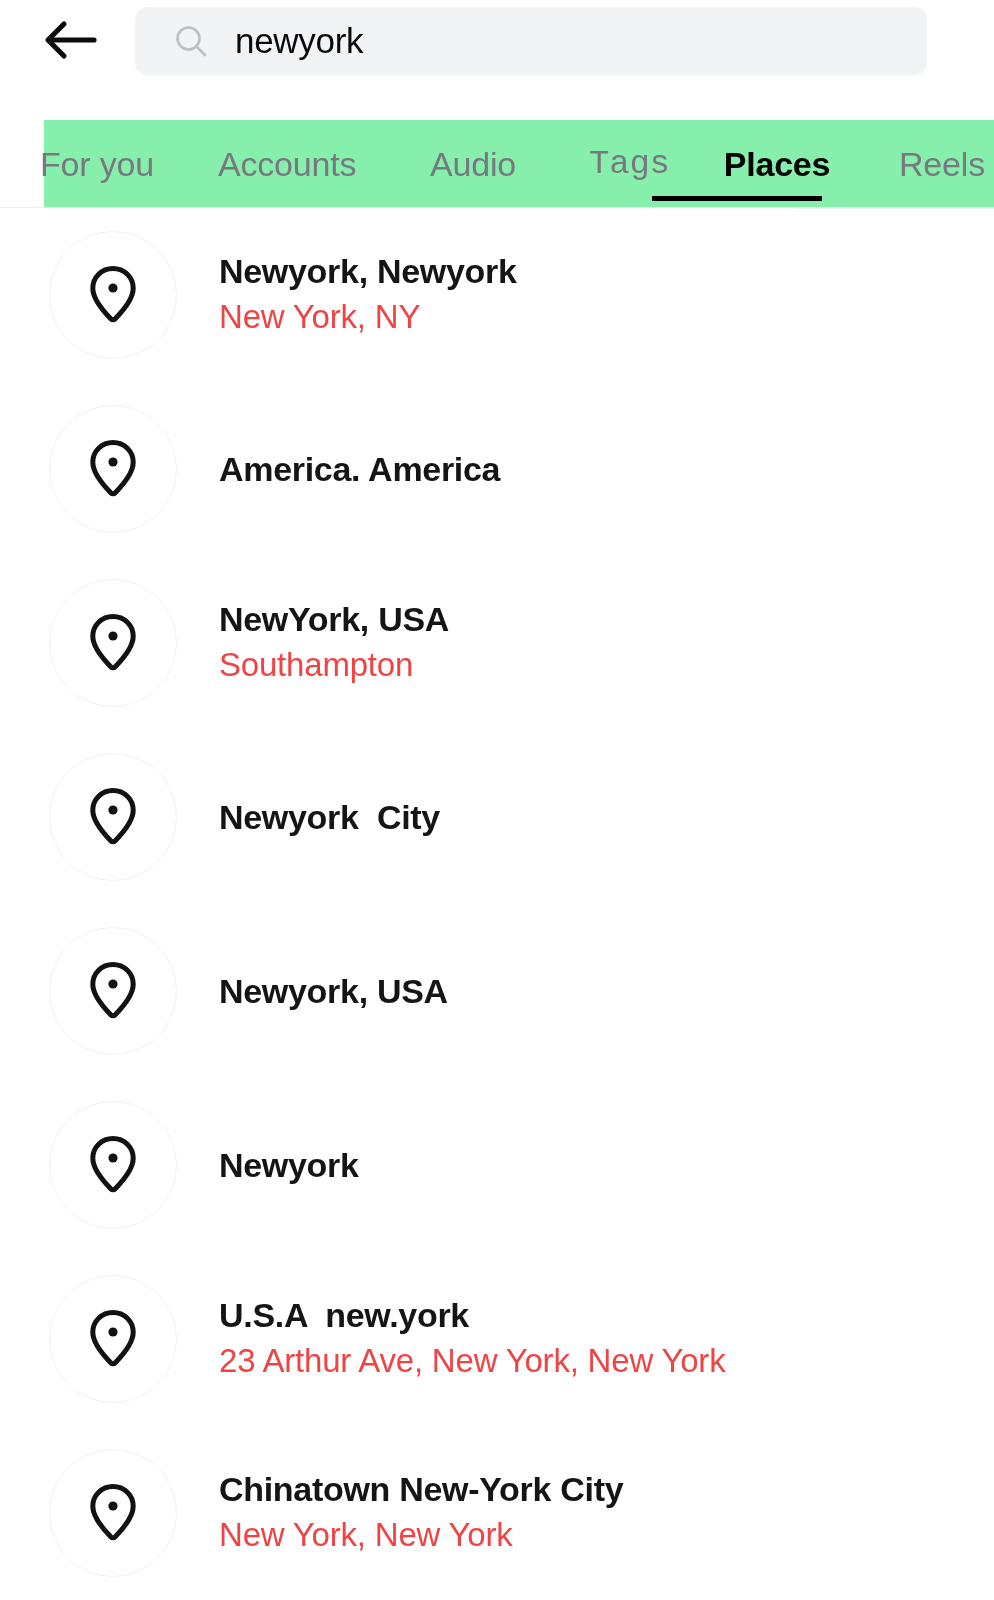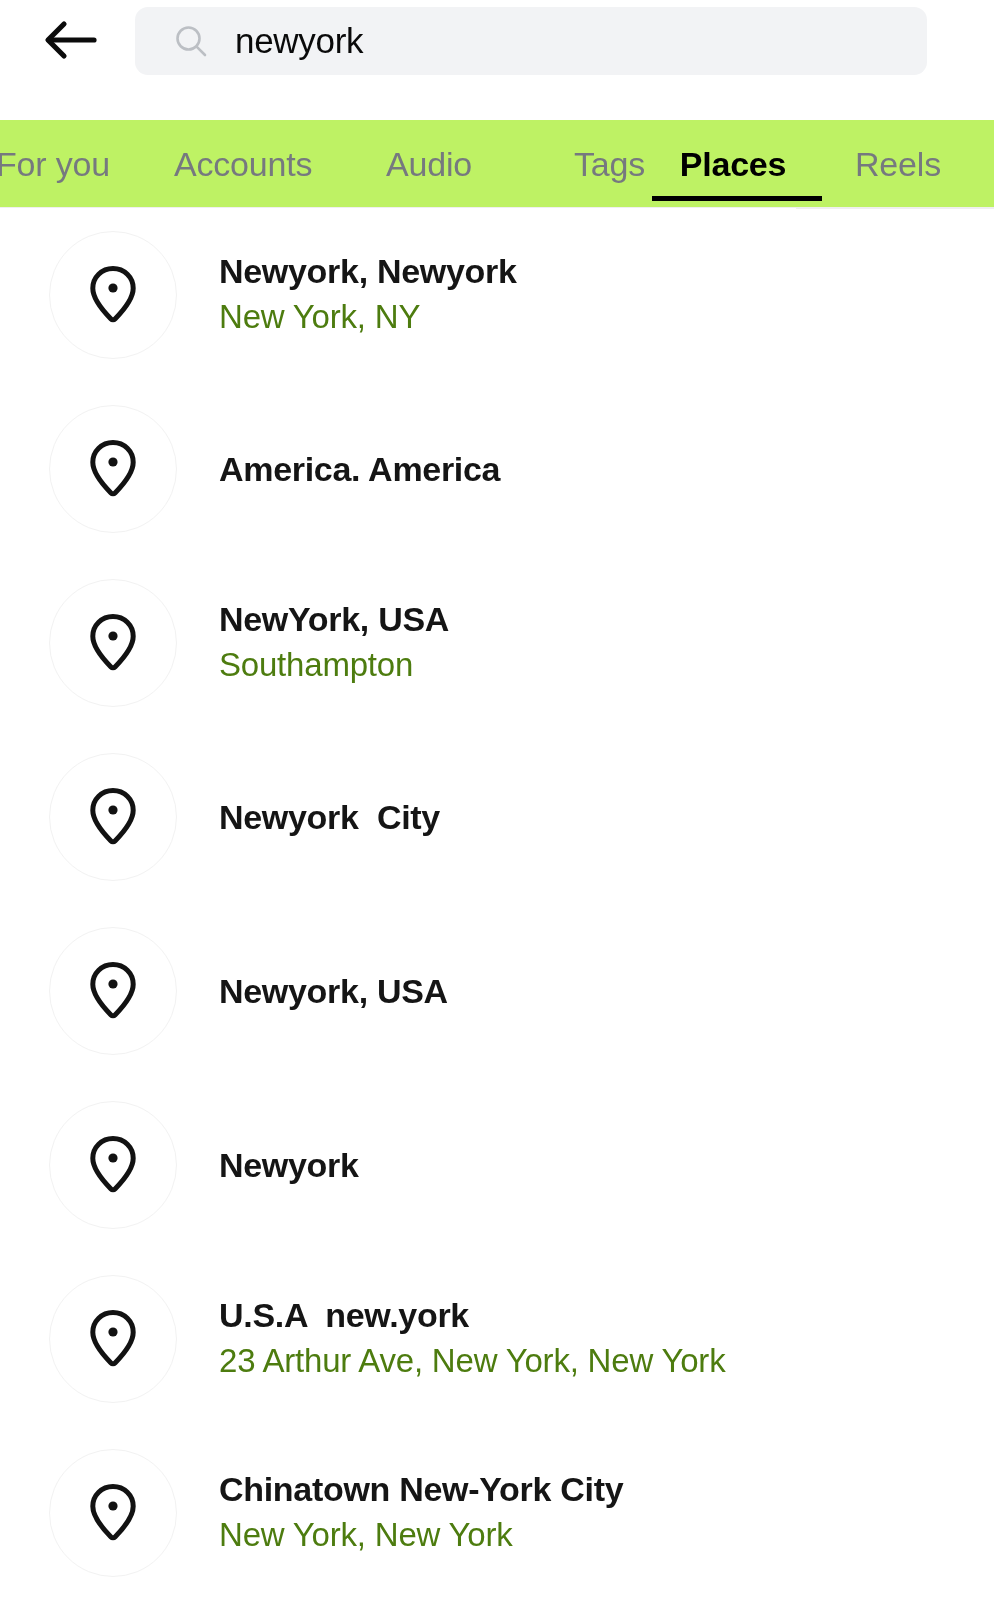--- a/index.html
+++ b/index.html
@@ -59,39 +59,40 @@
     letter-spacing: -0.3px;
   }
   .search-input::placeholder { color: #a8a8a8; }
 
   
   .tabs {
     position: relative;
     height: 88px;
     display: flex;
     align-items: center;
-    background: #bef264;
+    background: #86efac;
+    margin-left: 44px;
   }
   .tab {
     font-size: 34px;
     color: #76797f;
     font-weight: 400;
     letter-spacing: -0.2px;
     white-space: nowrap;
     cursor: pointer;
     position: relative;
     height: 88px;
     display: flex;
     align-items: center;
     justify-content: center;
   }
   .tab.t-foryou  { position:absolute; left: -4px;  }
   .tab.t-accounts{ position:absolute; left: 174px; }
   .tab.t-audio   { position:absolute; left: 386px; }
-  .tab.t-tags    { position:absolute; left: 574px; }
+  .tab.t-tags    { position:absolute; left: 545px; font-family: Liberation Mono, monospace; }
   .tab.t-places  { position:absolute; left: 648px; width: 170px; }
   .tab.t-reels   { position:absolute; left: 855px; text-align: center; }
 
   .tab.active {
     color: #000000;
     font-weight: 700;
   }
   .tab-underline {
     position: absolute;
     left: 652px;
@@ -145,21 +146,21 @@
     font-size: 34px;
     font-weight: 700;
     color: #151515;
     letter-spacing: -0.3px;
     line-height: 1.18;
     white-space: pre;
   }
   .row-sub {
     font-size: 33px;
     font-weight: 400;
-    color: #4d7c0f;
+    color: #ef4444;
     letter-spacing: -0.2px;
     line-height: 1.35;
     margin-top: 4px;
     white-space: pre;
   }
 </style>
 </head>
 <body>
 
 <div class="topbar">

